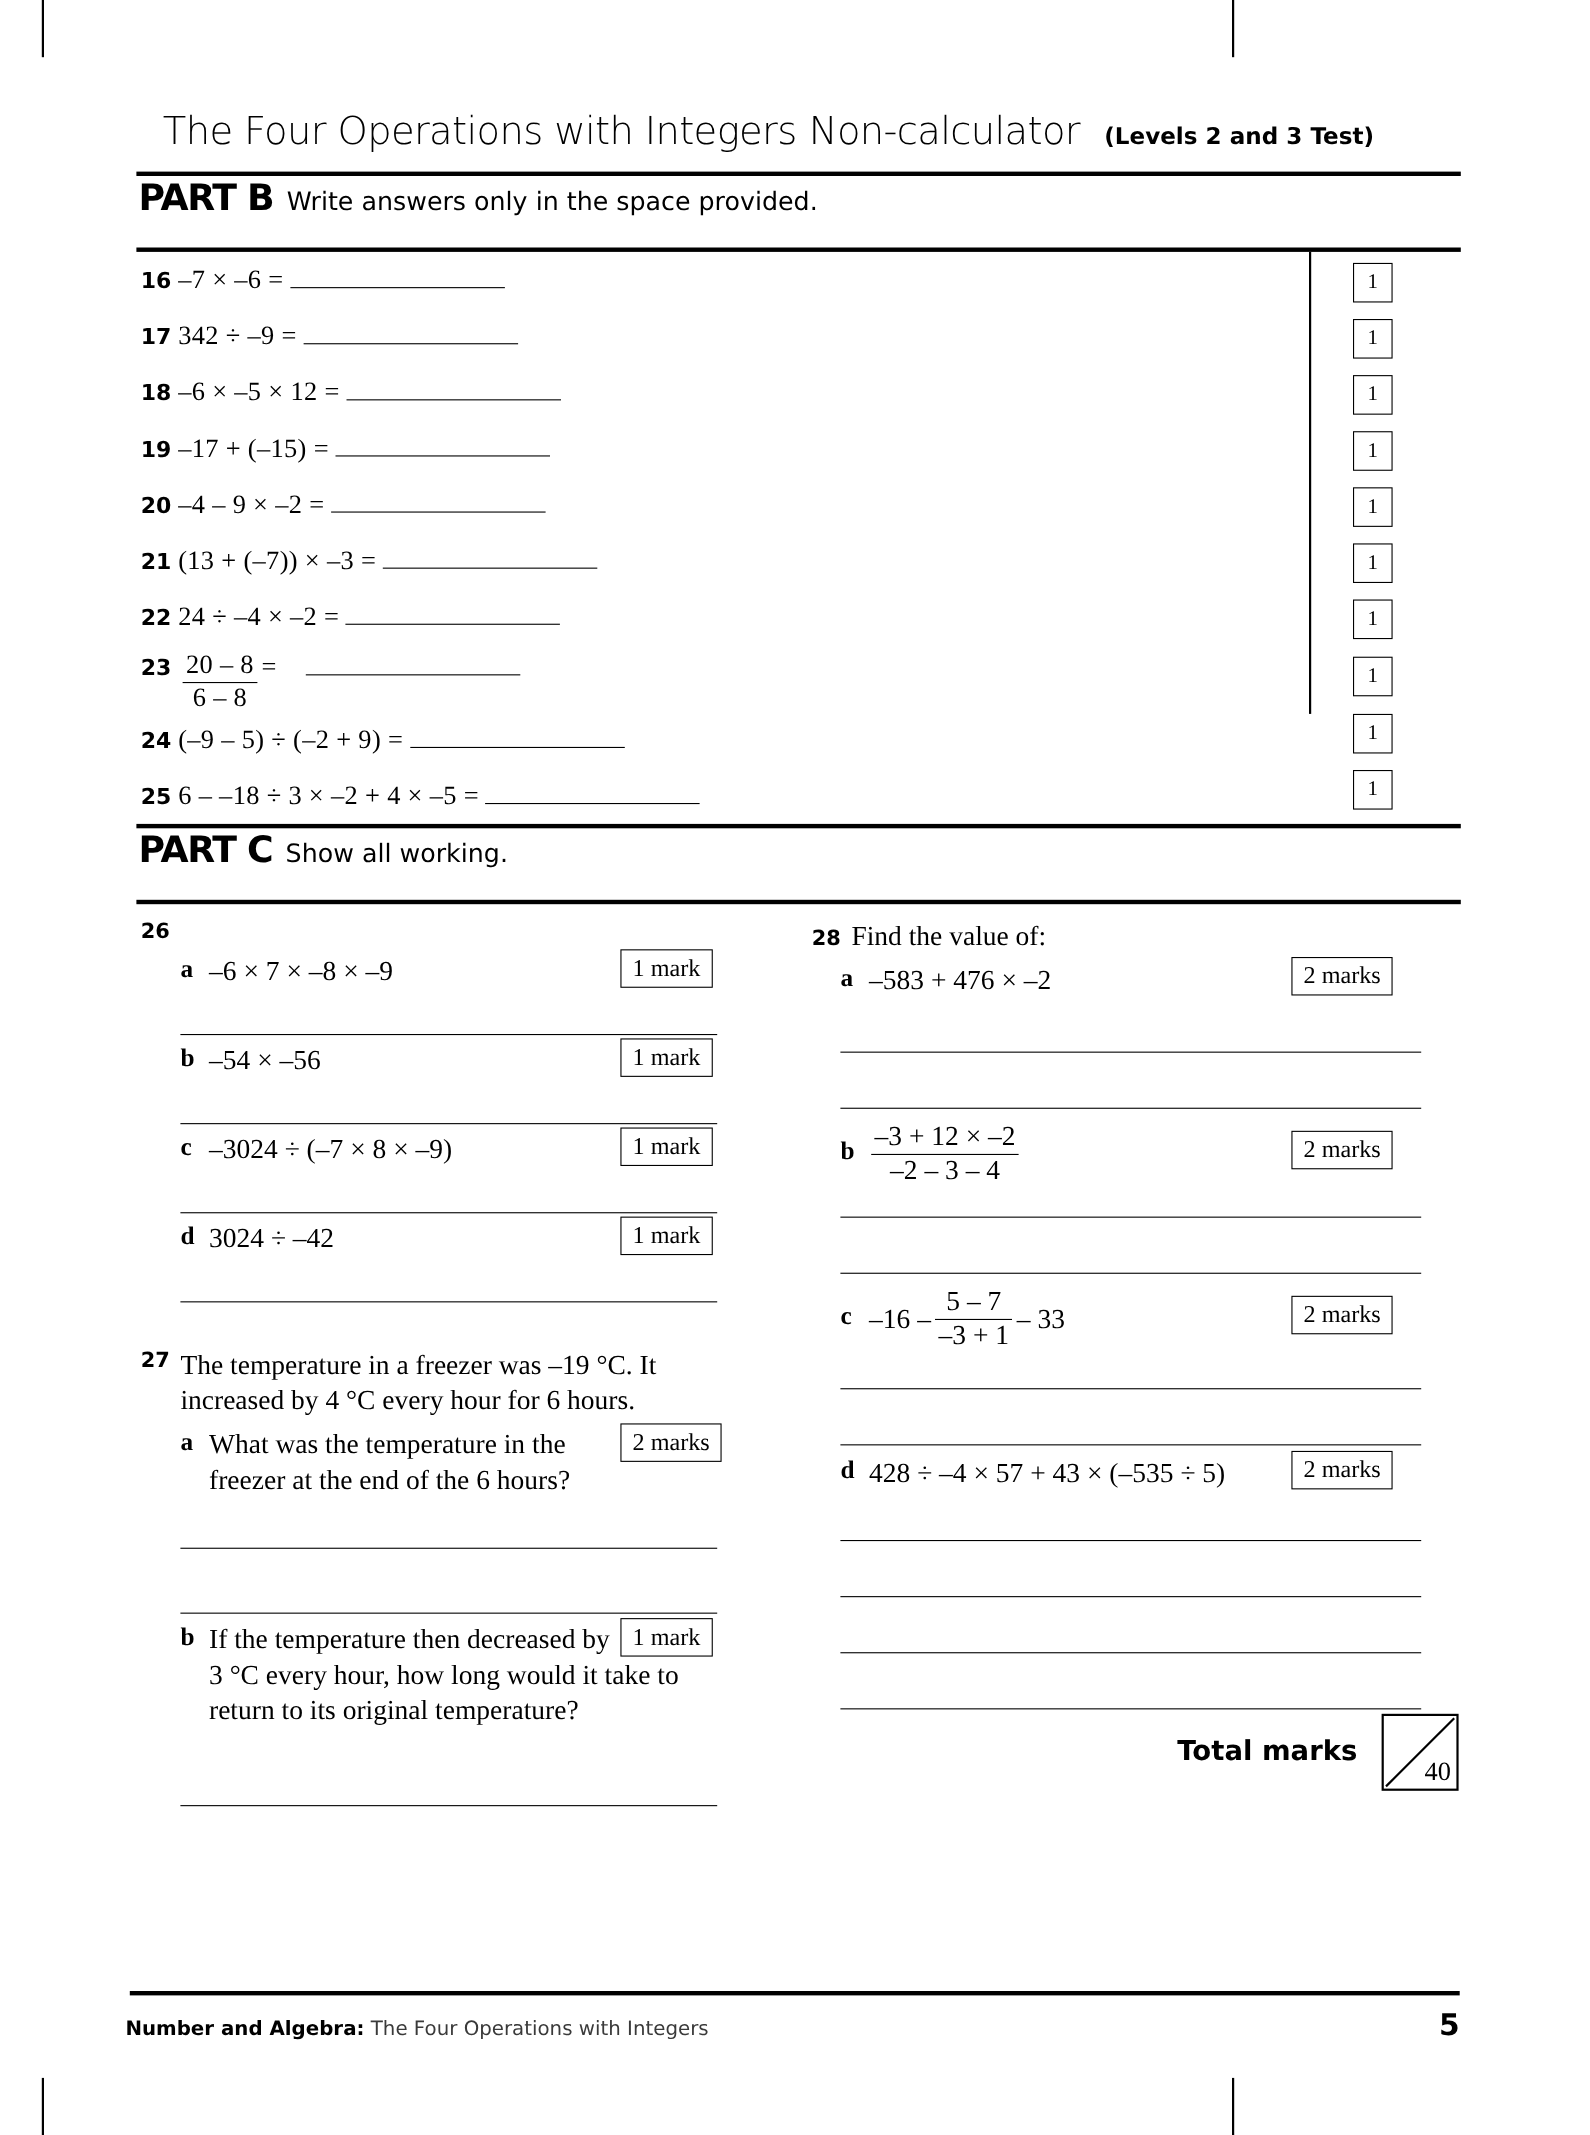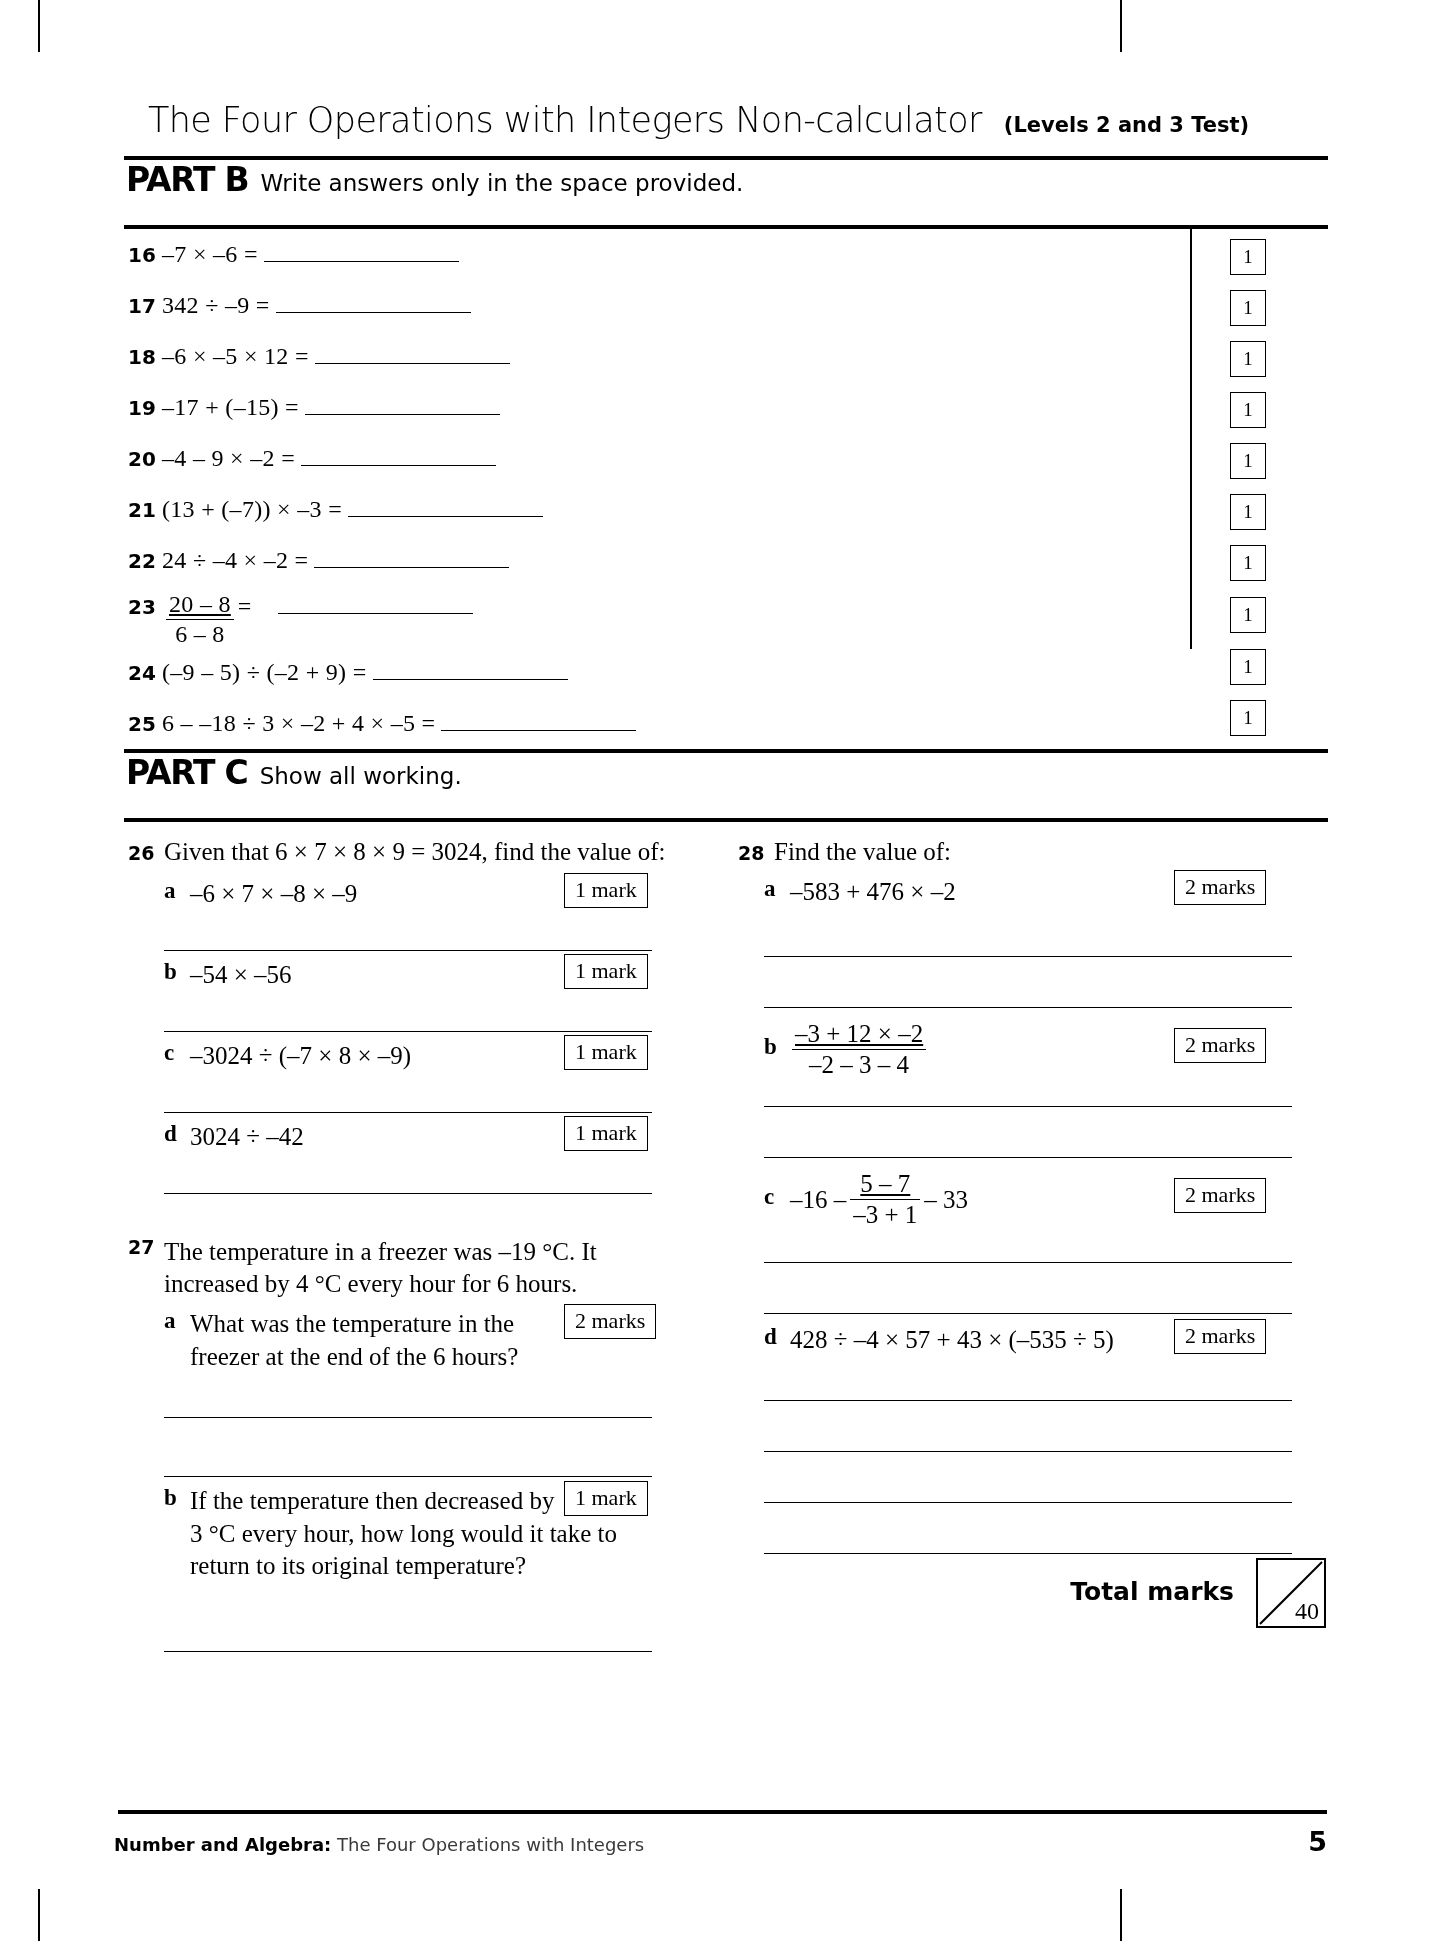--- a/index.html
+++ b/index.html
@@ -149,21 +149,20 @@
     vertical-align: middle;
     text-align: center;
     margin: 0 4px;
     position: relative;
     top: -2px;
   }
   .frac .num {
     border-bottom: 1.4px solid #000;
     padding: 0 3px;
     line-height: 1.15;
-    text-decoration: underline;
   }
   .frac .den {
     padding: 0 3px;
     line-height: 1.2;
   }
 
   
   #partC-body {
     position: relative;
     height: 700px;
@@ -380,21 +379,20 @@
     <span class="part-desc">Show all working.</span>
   </div>
   <div class="rule-thick"></div>
 
   <div id="partC-body">
 
     <div class="col-left">
 
       <div class="qc-head" style="margin-top:14px;">
         <span class="qnum">26</span>
-        <span class="qc-text">Given that 6 × 7 × 8 × 9 = 3024, find the value of:</span>
       </div>
 
       <div class="sub-row" style="margin-top:10px;height:34px;">
         <span class="sub-letter">a</span>
         <span class="sub-body">–6 × 7 × –8 × –9</span>
         <span class="markbox-wide mark-abs" style="left:436px;top:-5px;">1 mark</span>
       </div>
       <div class="writeline" style="margin:38px 0 0 36px;width:488px;"></div>
 
       <div class="sub-row" style="margin-top:8px;height:34px;">

